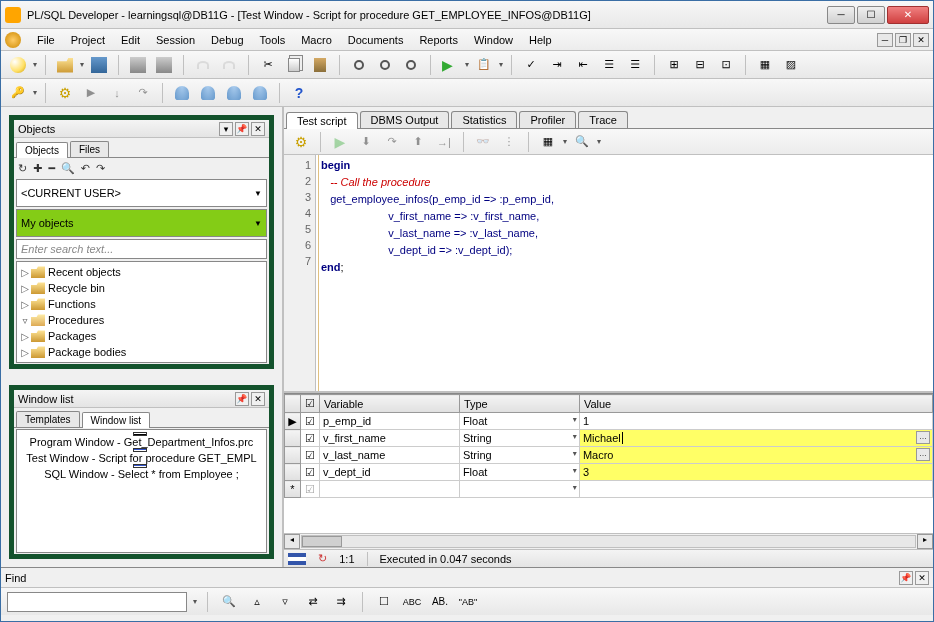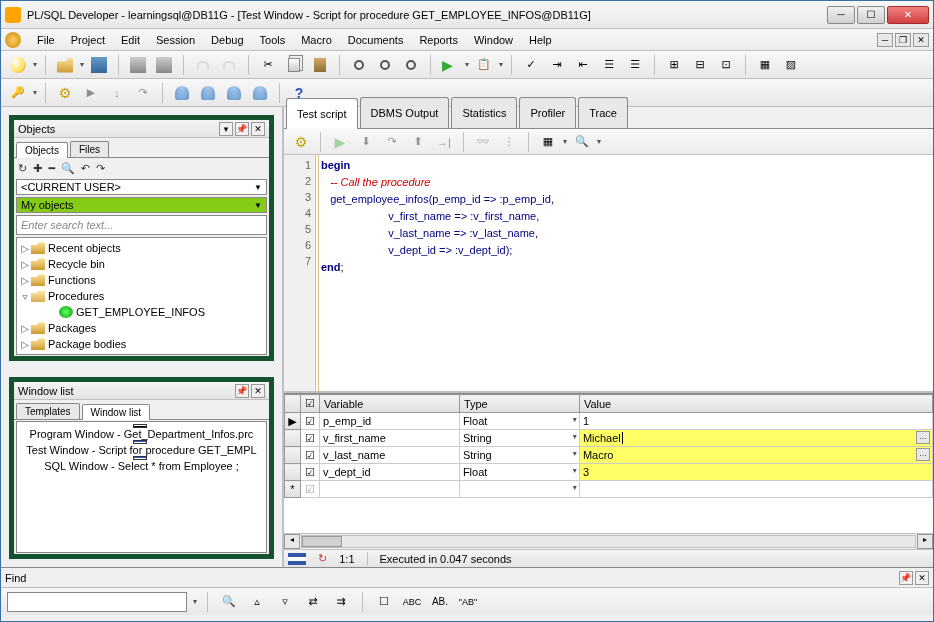--- a/index.html
+++ b/index.html
@@ -51,21 +51,21 @@
 .panel-hdr .title { flex: 1; }
 .panel-hdr .pbtn { width: 14px; height: 14px; border: 1px solid #999; margin-left: 2px; font-size: 9px; display: flex; align-items: center; justify-content: center; cursor: pointer; background: #f0f0f0; }
 
 .subtabs { height: 20px; display: flex; align-items: flex-end; padding: 0 2px; background: #f0f0f0; border-bottom: 1px solid #888; }
 .subtab { padding: 2px 8px; border: 1px solid #888; border-bottom: none; background: #e8e8e8; margin-right: 2px; cursor: pointer; border-radius: 2px 2px 0 0; font-size: 10px; }
 .subtab.active { background: #fff; position: relative; top: 1px; }
 
 .objtoolbar { height: 20px; display: flex; align-items: center; gap: 6px; padding: 0 4px; background: #f0f0f0; }
 .objbtn { cursor: pointer; font-size: 11px; color: #333; }
 
-.dropdown { height: 16px; border: 1px solid #888; background: #fff; margin: 1px 2px; display: flex; align-items: center; padding: 0 4px; cursor: pointer; }
+.dropdown { height: 28px; border: 1px solid #888; background: #fff; margin: 1px 2px; display: flex; align-items: center; padding: 0 4px; cursor: pointer; }
 .dropdown .val { flex: 1; }
 .dropdown .arr { font-size: 8px; }
 .dropdown.active { background: #fff; }
 .dropdown.my { background: #84cc16; }
 
 .search { height: 20px; border: 1px solid #888; background: #fff; margin: 1px 2px; padding: 0 4px; font-style: italic; color: #888; display: flex; align-items: center; }
 
 .tree { flex: 1; background: #fff; border: 1px solid #888; margin: 1px 2px; overflow: auto; padding: 2px; }
 .tnode { display: flex; align-items: center; height: 16px; white-space: nowrap; cursor: pointer; }
 .tnode .exp { width: 12px; text-align: center; color: #666; font-size: 10px; }
@@ -78,21 +78,21 @@
 
 .wlist { background: #fff; border: 1px solid #888; margin: 1px 2px; flex: 1; padding: 2px; }
 .wrow { display: flex; align-items: center; height: 16px; cursor: pointer; white-space: nowrap; overflow: hidden; flex-direction: column; }
 .wicon { width: 14px; height: 10px; margin-right: 4px; display: inline-block; }
 .wicon.pw { background: linear-gradient(#fff 50%,#000 50%); border: 1px solid #333; }
 .wicon.sq { background: linear-gradient(#3355cc 50%,#fff 50%); border: 1px solid #333; }
 .wicon.tw { background: linear-gradient(#3355cc 33%,#fff 33% 66%,#fff 66%); border: 1px solid #333; }
 
 
 .rtabs { height: 22px; display: flex; align-items: flex-end; padding: 0 2px; background: #f0f0f0; border-bottom: 1px solid #888; }
-.rtab { padding: 9px 10px; border: 1px solid #888; border-bottom: none; background: #e8e8e8; margin-right: 2px; cursor: pointer; border-radius: 3px 3px 0 0; margin-top: 40px; }
+.rtab { padding: 2px 10px; border: 1px solid #888; border-bottom: none; background: #e8e8e8; margin-right: 2px; cursor: pointer; border-radius: 3px 3px 0 0; margin-top: 40px; }
 .rtab.active { background: #fff; position: relative; top: 1px; }
 
 .rtoolbar { height: 26px; background: linear-gradient(#f8f8f8,#ececec); border-bottom: 1px solid #c0c0c0; display: flex; align-items: center; padding: 0 6px; gap: 4px; }
 
 
 .editor { flex: 1; display: flex; background: #fff; border-bottom: 2px solid #c0c0c0; }
 .gutter { width: 32px; background: #f0f0f0; border-right: 1px solid #c0c0c0; text-align: right; padding: 2px 4px 2px 0; color: #666; font-family: 'Courier New', monospace; font-size: 12px; line-height: 16px; }
 .codearea { flex: 1; padding: 2px 2px; font-family: 'Courier New', monospace; font-size: 12px; line-height: 16px; white-space: pre; border-left: 1px solid #e0c080; margin-left: 2px; }
 .kw { color: #000080; font-weight: bold; }
 .cm { color: #cc0000; font-style: italic; }
@@ -307,25 +307,20 @@
           </div>
         <div class="tnode">
             <span class="exp">▷</span>
             <span class="ticon2 folder"></span>
             <span>Functions</span>
           </div>
         <div class="tnode">
             <span class="exp">▿</span>
             <span class="ticon2 folder-open"></span>
             <span>Procedures</span>
-          </div>
-        <div class="tnode indent2">
-            <span class="exp"></span>
-            <span class="ticon2 proc-ic"></span>
-            <span>GET_EMPLOYEE_INFOS</span>
           </div>
         <div class="tnode">
             <span class="exp">▷</span>
             <span class="ticon2 folder"></span>
             <span>Packages</span>
           </div>
         <div class="tnode">
             <span class="exp">▷</span>
             <span class="ticon2 folder"></span>
             <span>Package bodies</span>

